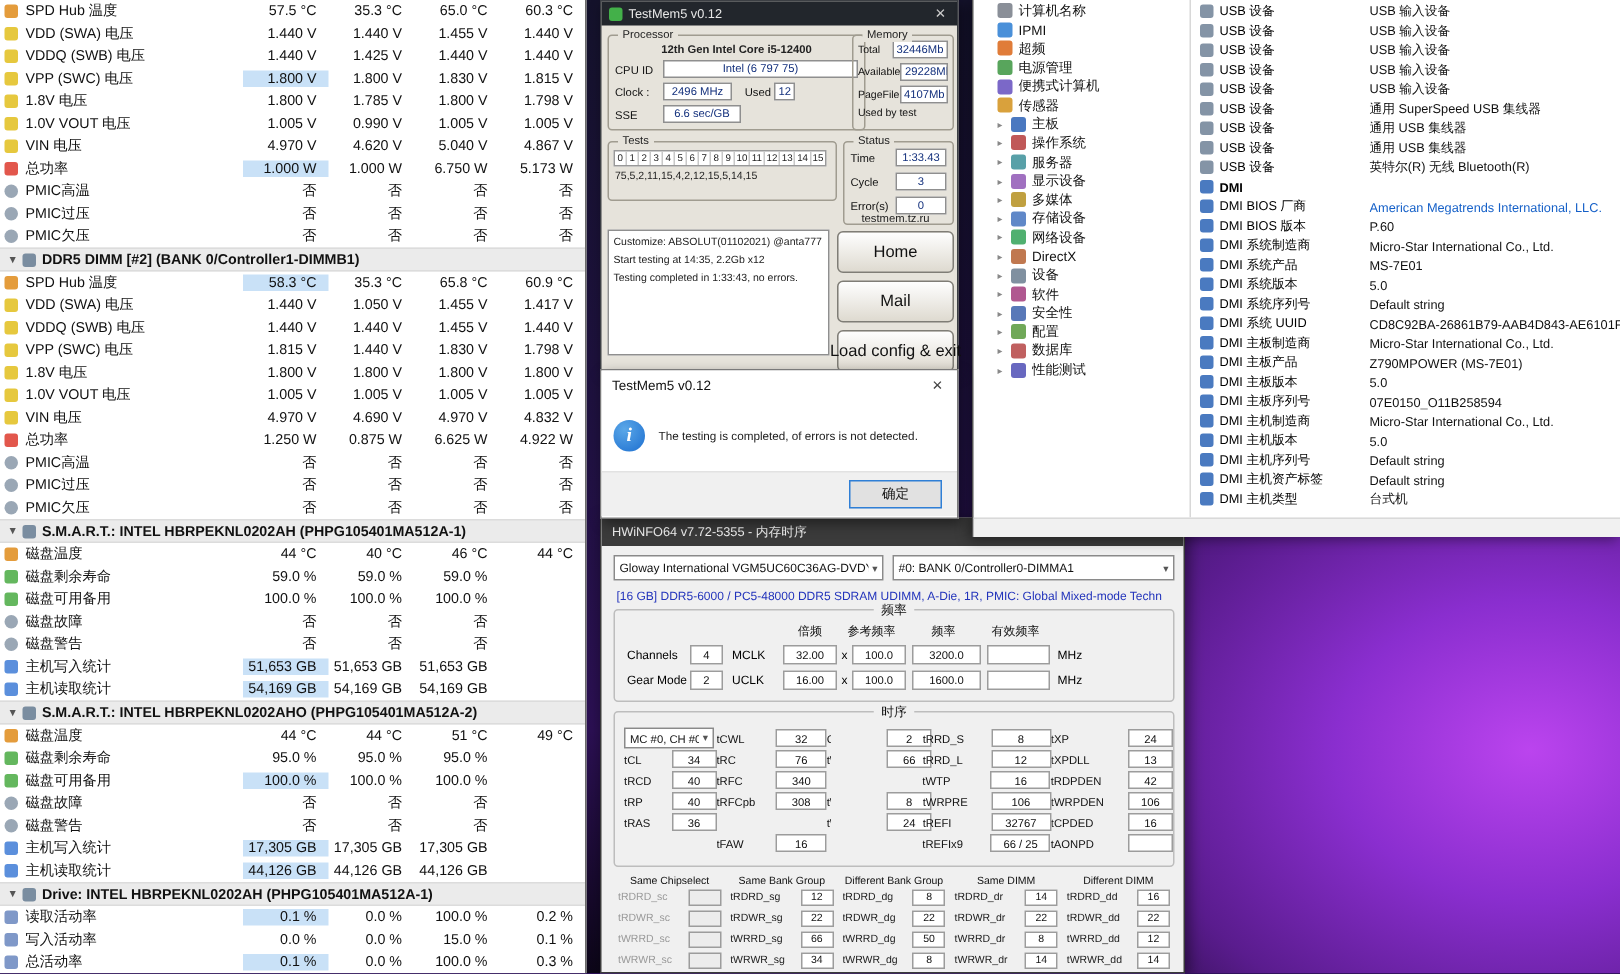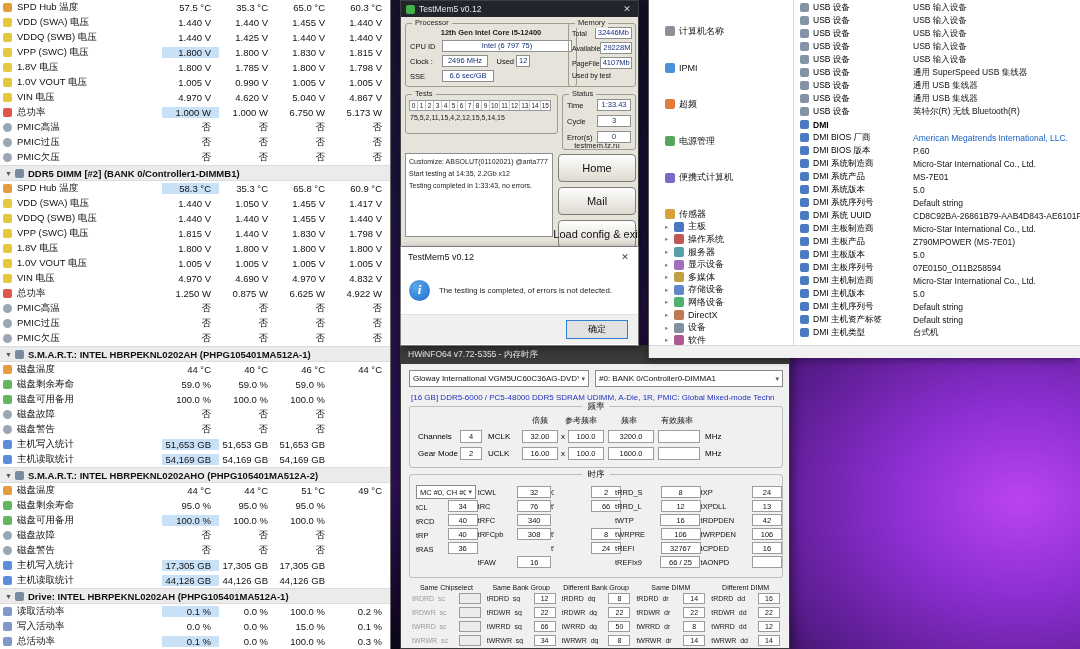--- a/index.html
+++ b/index.html
@@ -61,21 +61,21 @@
   .dlg-body{display:flex;align-items:center;padding:2px 8px;height:48px;background:#fff;}
   .dlg-icon{width:21px;height:21px;border-radius:50%;background:radial-gradient(circle at 35% 30%, #5aa7e8, #1d6fd0);color:#fff;font-size:13px;font-family:"Liberation Serif",serif;font-style:italic;font-weight:bold;display:flex;align-items:center;justify-content:center;margin-right:9px;flex:none;}
   .dlg-msg{font-size:7.8px;color:#1a1a1a;}
   .dlg-foot{height:30px;background:#f0f0f0;border-top:1px solid #e2e2e2;display:flex;align-items:center;justify-content:flex-end;padding:0 10px;}
   .dlg-ok{width:62px;height:19px;background:#e1e1e1;border:1px solid #2f7fd6;font-size:9px;display:flex;align-items:center;justify-content:center;color:#111;}
 
   
   .aida-win{position:absolute;left:648px;top:0;width:432px;height:358px;z-index:5;background:#fff;border-left:1px solid #555;box-shadow:-2px 2px 8px rgba(0,0,0,.4);overflow:hidden;}
   .aida-tree{position:absolute;left:0;top:0;width:145px;bottom:13px;border-right:1px solid #d8d8d8;overflow:hidden;padding-top:1px;}
   .t-item{display:flex;align-items:center;height:12.6px;padding-left:16px;font-size:9px;color:#111;white-space:nowrap;}
-  .t-item.t-child{margin-top:24px;}
+  .t-item.t-child{}
   .t-exp{width:9px;font-size:6.5px;color:#888;flex:none;}
   .t-ic{width:10px;height:10px;border-radius:2px;margin-right:4px;flex:none;}
   .t-label{overflow:hidden;}
   .aida-list{position:absolute;left:146px;top:0;right:0;bottom:13px;overflow:hidden;padding-top:1px;}
   .l-row{display:flex;align-items:center;height:13px;font-size:8.5px;white-space:nowrap;}
   .l-name{width:118px;flex:none;display:flex;align-items:center;padding-left:5px;overflow:hidden;}
   .l-ic{width:9px;height:9px;border-radius:2px;margin-right:4px;flex:none;}
   .ic-usb{background:#8494a6;}
   .ic-dmi{background:#4a7ac0;}
   .l-val{flex:1;overflow:hidden;color:#111;}
@@ -113,21 +113,21 @@
   .f-mult{width:36px;}
   .f-x{width:10px;text-align:center;}
   .f-ref{width:36px;}
   .f-freq{width:46px;margin-left:4px;}
   .f-eff{width:42px;margin-left:4px;}
   .f-unit{padding-left:5px;}
   .timing-box{left:8px;top:110px;width:374px;height:104px;}
   .tg{margin-top:10px;}
   .tg-row{display:flex;align-items:center;height:14px;padding-left:6px;}
   .tg-cell{display:flex;align-items:center;}
-  .tg-c0{width:62px;align-items:flex-end;}.tg-c1{width:74px;}.tg-c2{width:64px;gap:37px;}.tg-c3{width:86px;}.tg-c4{width:82px;}
+  .tg-c0{width:62px;}.tg-c1{width:74px;}.tg-c2{width:64px;gap:37px;}.tg-c3{width:86px;}.tg-c4{width:82px;}
   .tg-label{flex:1;font-size:7.5px;color:#111;padding-right:3px;white-space:nowrap;overflow:hidden;}
   .tg-box{width:30px;flex:none;height:12px;}
   .tg-c1 .tg-box{width:34px;}
   .tg-c3 .tg-box{width:40px;}
   .mc-combo{width:60px;height:14px;font-size:7.5px;}
   .banks{position:absolute;left:8px;top:220px;width:374px;}
   .banks-headers{display:flex;}
   .bh{width:20%;text-align:center;font-size:7px;color:#111;white-space:nowrap;overflow:hidden;}
   .b-row{display:flex;height:14px;align-items:center;}
   .b-cell{width:20%;display:flex;align-items:center;padding:0 3px;}

